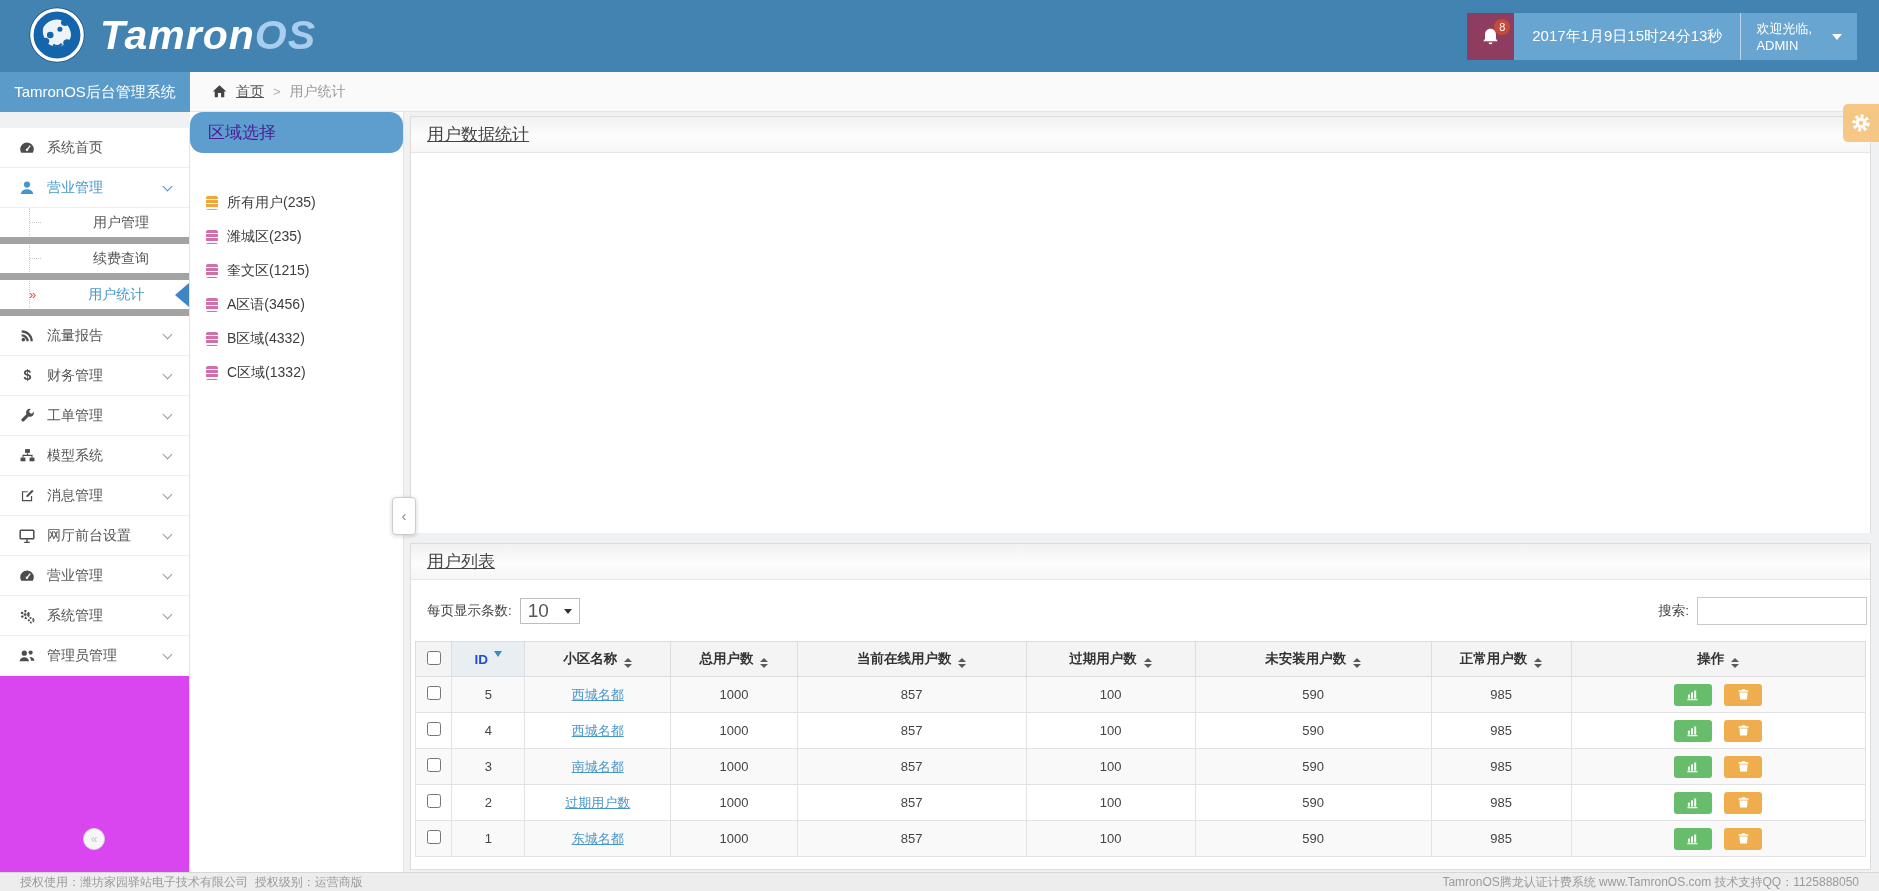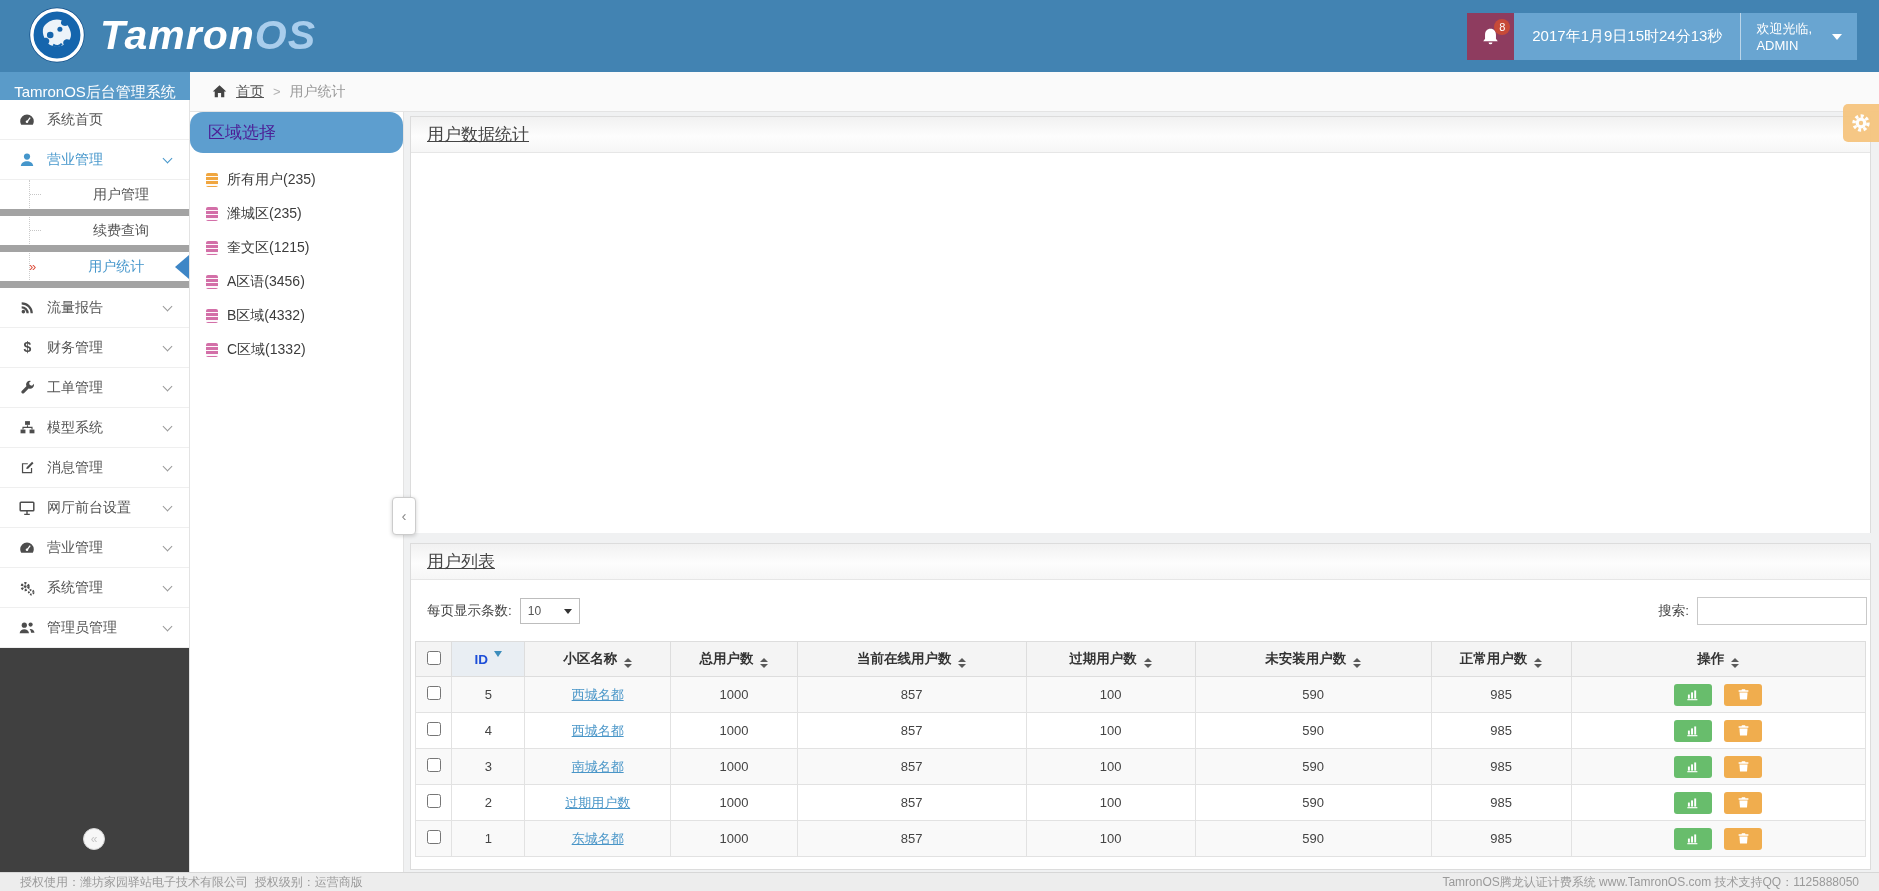--- a/index.html
+++ b/index.html
@@ -23,56 +23,56 @@
 
   
   .side-title { position:absolute; left:0; top:72px; width:190px; height:40px; background:#5a9bc9; color:#fff; font-size:15px; text-align:center; line-height:40px; }
   .breadcrumb-bar { position:absolute; left:190px; top:72px; right:0; height:40px; background:#fafafa; border-bottom:1px solid #e4e4e4; display:flex; align-items:center; padding-left:22px; gap:9px; }
   .home-ico { display:flex; cursor:pointer; }
   .bc-home { font-size:14px; color:#555; cursor:pointer;text-decoration:underline; }
   .bc-sep { font-size:13px; color:#b0b0b0; }
   .bc-cur { font-size:14px; color:#999; }
 
   
-  .sidebar { position:absolute; left:0; top:100px; width:190px; bottom:19px; background:#404040; border-right:1px solid #e3e3e3; }
+  .sidebar { position:absolute; left:0; top:128px; width:190px; bottom:19px; background:#d946ef; border-right:1px solid #e3e3e3; }
   .menu { background:#fff; }
   .nav-item { height:40px; display:flex; align-items:center; padding-left:18px; gap:11px; font-size:14px; color:#555; border-bottom:1px solid #efefef; cursor:pointer; background:#fff; }
   .nav-ico { width:18px; display:flex; justify-content:center; color:#4d4d4d; }
   .nav-item.expanded, .nav-item.expanded .nav-ico { color:#4596cb; }
   .chev { width:7px; height:7px; border-right:1.6px solid #9a9a9a; border-bottom:1.6px solid #9a9a9a; transform:rotate(45deg); margin-left:auto; margin-right:18px; margin-top:-3px; }
   .nav-item.expanded .chev { border-color:#4596cb; }
   .subnav { position:relative; background:#fff; }
   .subnav::before { content:''; position:absolute; left:29px; top:0; bottom:0; border-left:1px dotted #cccccc; }
   .sub-item { height:36px; display:flex; align-items:center; padding-left:30px; font-size:14px; color:#555; border-bottom:7px solid #a3a3a3; cursor:pointer; position:relative;gap:44px; }
   .sub-dash { width:11px; border-top:1px dotted #c6c6c6; margin-right:8px; }
   .sub-mark { color:#dd4b39; font-size:13px; margin-right:8px; margin-left:-1px; }
   .sub-item.active .sub-label { color:#4596cb; }
   .active-tri { position:absolute; right:0; top:50%; margin-top:-12px; width:0; height:0; border-top:12px solid transparent; border-bottom:12px solid transparent; border-right:14px solid #3e86c6; }
   .circle-hint { position:absolute; left:83px; bottom:22px; width:22px; height:22px; border-radius:50%; border:1px solid #d6d6d6; color:#c6c6c6; font-size:12px; text-align:center; line-height:20px; background:#f7f7f7; cursor:pointer; }
 
   
   .region-col { position:absolute; left:190px; top:112px; width:214px; bottom:19px; background:#fff; border-right:1px solid #e3e3e3; }
   .region-header { height:41px; background:#5d9ecf; color:#4c1d95; font-size:17px; line-height:41px; padding-left:18px;border-radius:13px; }
-  .region-list { padding-top:10px; }
+  .region-list { padding-top:10px;margin-top:23px; }
   .region-item { height:34px; display:flex; align-items:center; padding-left:16px; gap:9px; font-size:14px; color:#3c3c3c; cursor:pointer; }
   .region-ico { width:12px; height:14px; border-radius:2px; background-image:repeating-linear-gradient(180deg, transparent 0 3px, rgba(255,255,255,.95) 3px 4.2px); }
 
   
   .main { position:absolute; left:404px; top:112px; right:0; bottom:19px; background:#f0f1f2; }
   .panel { position:absolute; left:6px; right:8px; background:#fff; border:1px solid #dcdcdc; }
   .panel-stats { top:4px; height:417px; }
   .panel-list { top:431px; bottom:2px; overflow:hidden; }
   .panel-head { height:36px; background:linear-gradient(180deg,#f1f1f1 0%,#fdfdfd 55%,#f6f6f6 100%); border-bottom:1px solid #e6e6e6; display:flex; align-items:center; padding-left:16px; }
   .panel-title { font-size:17px; color:#454545;text-decoration:underline; }
   .stats-body { height:380px; background:#fff; }
 
   .list-controls { display:flex; justify-content:space-between; align-items:center; padding:17px 3px 0 16px; }
   .lc-left, .lc-right { display:flex; align-items:center; font-size:13.5px; color:#444; }
   .pselect { width:60px; height:26px; border:1px solid #bdbdbd; background:#fff; display:inline-flex; align-items:center; justify-content:space-between; padding:0 7px; margin-left:8px; cursor:pointer; }
-  .sel-val { font-size:12px; color:#555; }
+  .sel-val { font-size:19px; color:#555; }
   .sel-caret { width:0; height:0; border-left:4px solid transparent; border-right:4px solid transparent; border-top:5px solid #333; }
   .search-in { width:170px; height:28px; border:1px solid #c9c9c9; margin-left:8px; outline:none; font-size:13px; padding:0 6px; }
 
   .dt { width:calc(100% - 8px); margin:16px 4px 0 4px; border-collapse:collapse; table-layout:fixed; }
   .dt th { background:#f4f4f4; border:1px solid #ddd; height:35px; font-size:13.5px; color:#333; font-weight:bold; text-align:center; }
   .dt th.id-col { background:#e9eef3; color:#1d4ed8; }
   .dt td { border:1px solid #e2e2e2; height:36px; font-size:13px; color:#444; text-align:center; }
   .dt tbody tr:nth-child(odd) { background:#f9f9f9; }
   .dt a { color:#4a96c8; text-decoration:underline; cursor:pointer; }
   .sort { display:inline-flex; flex-direction:column; gap:2px; margin-left:7px; vertical-align:1px; }

